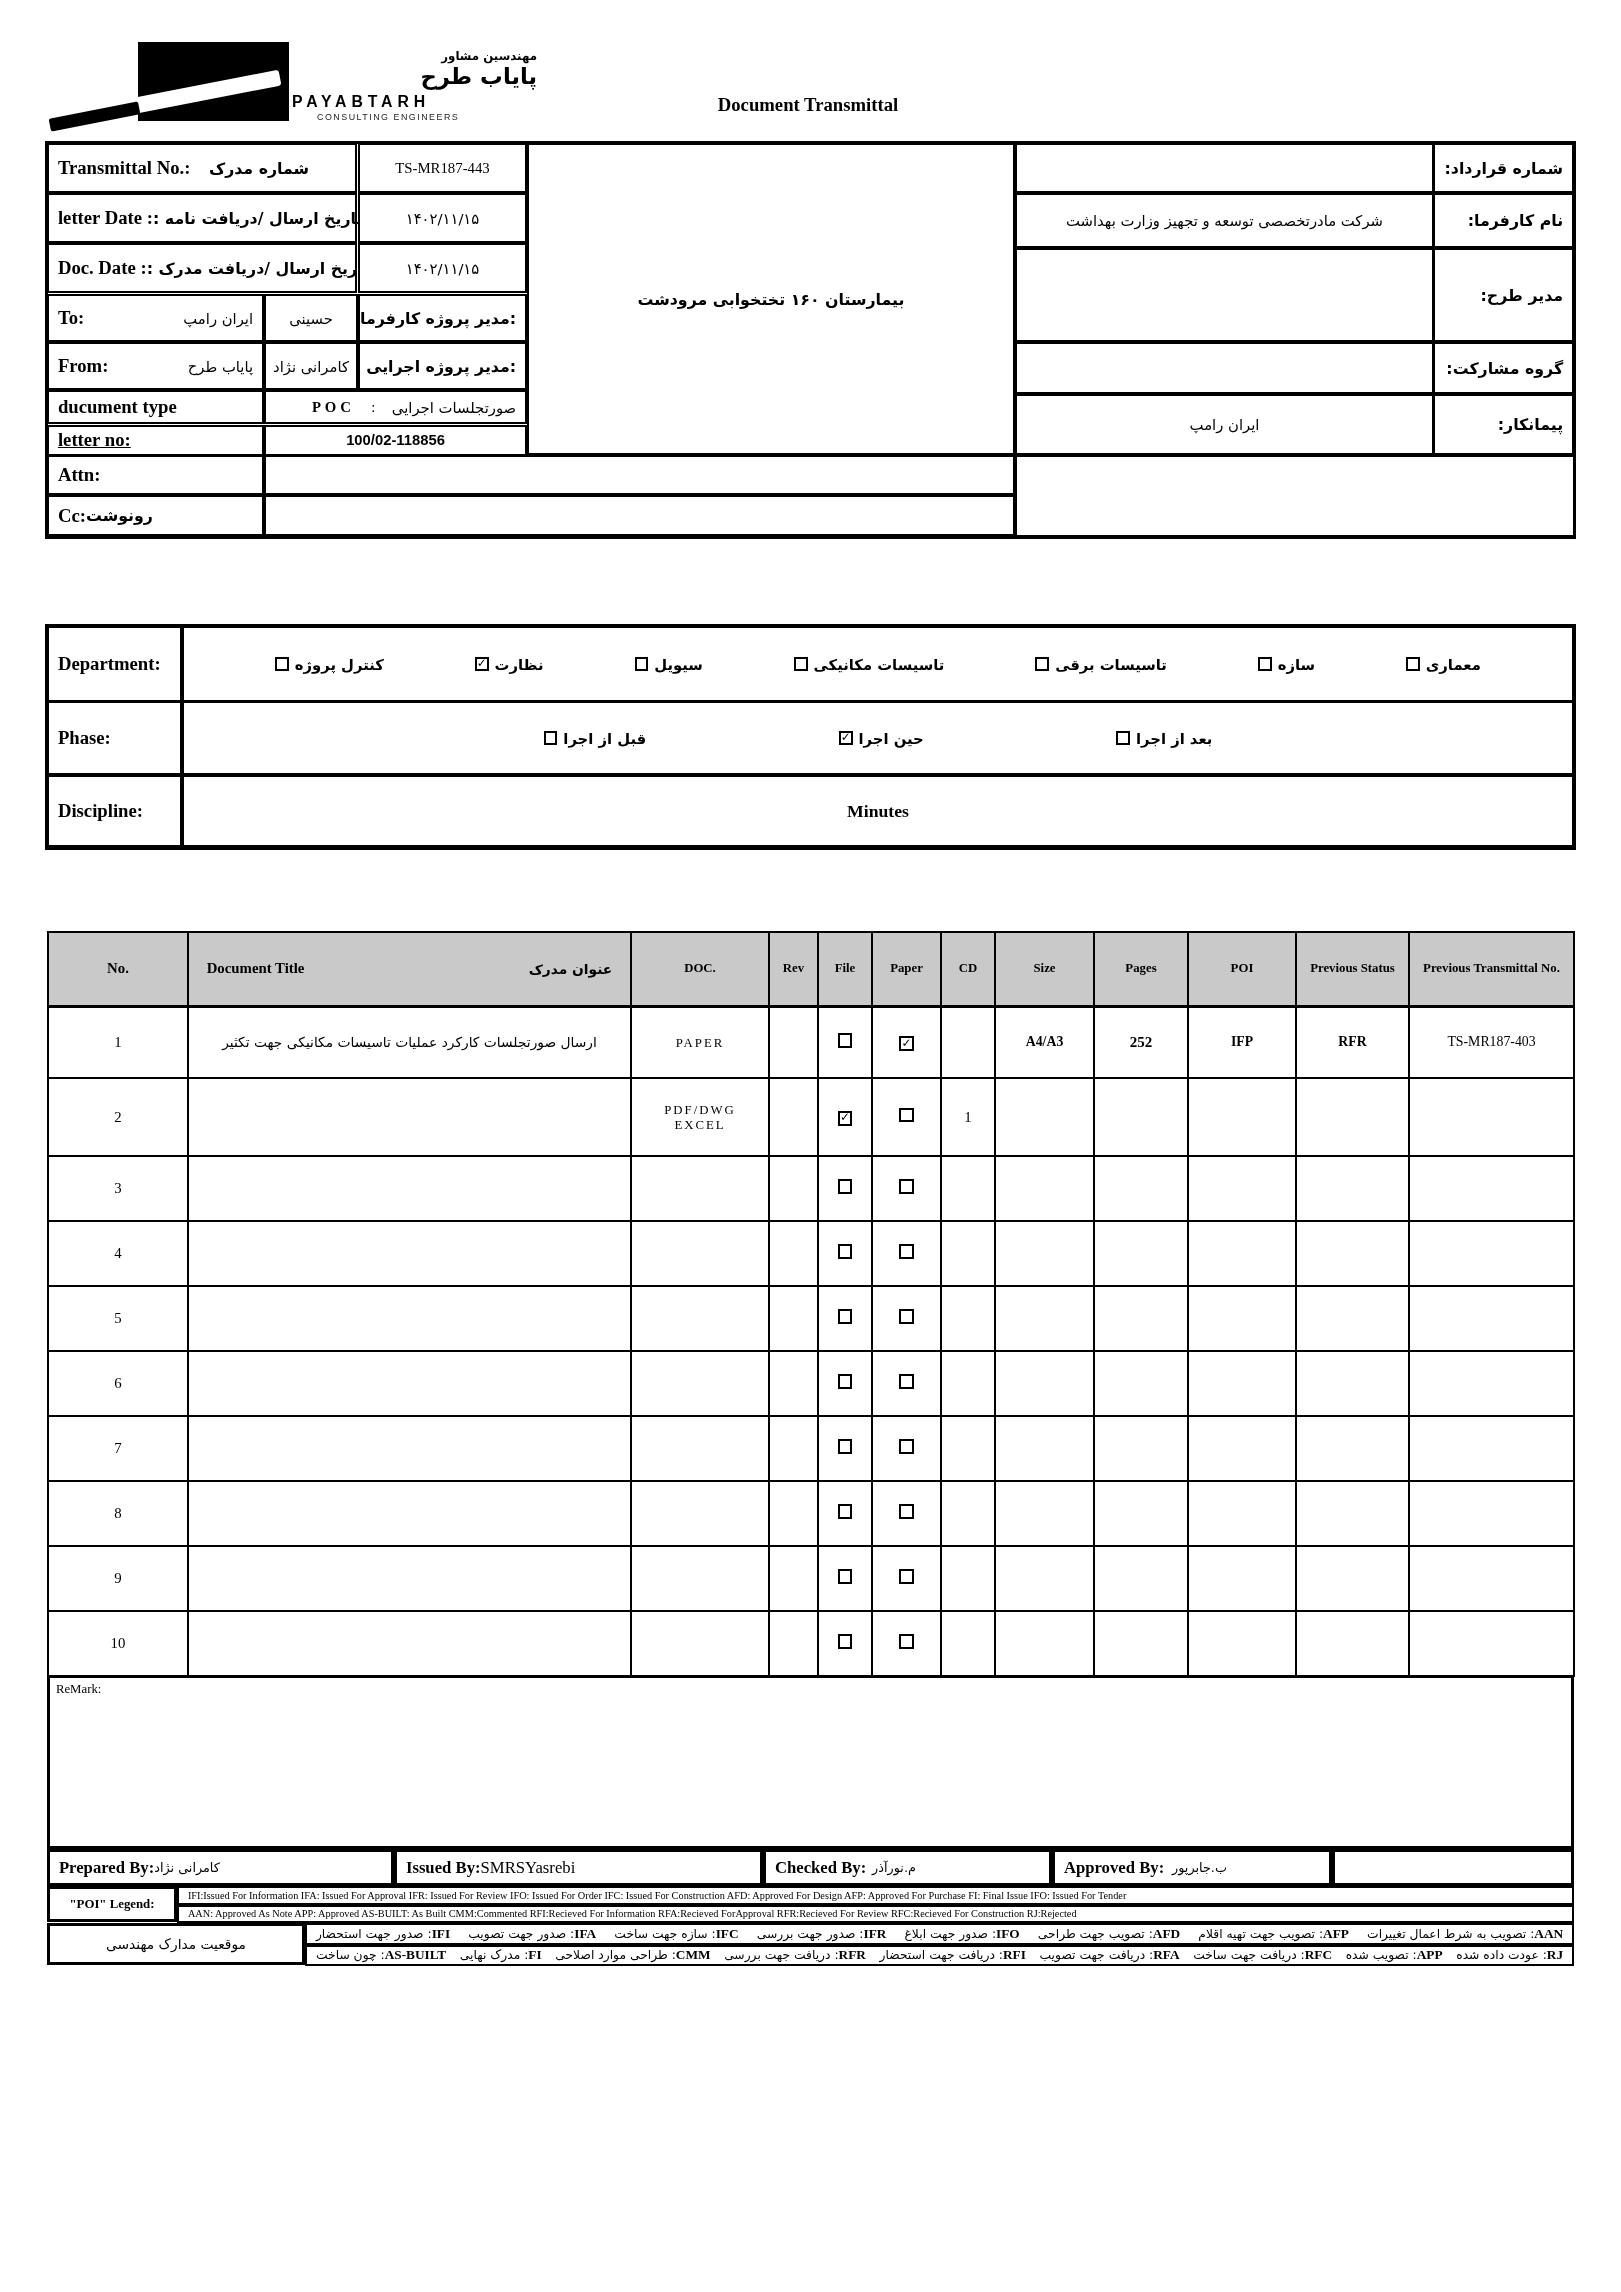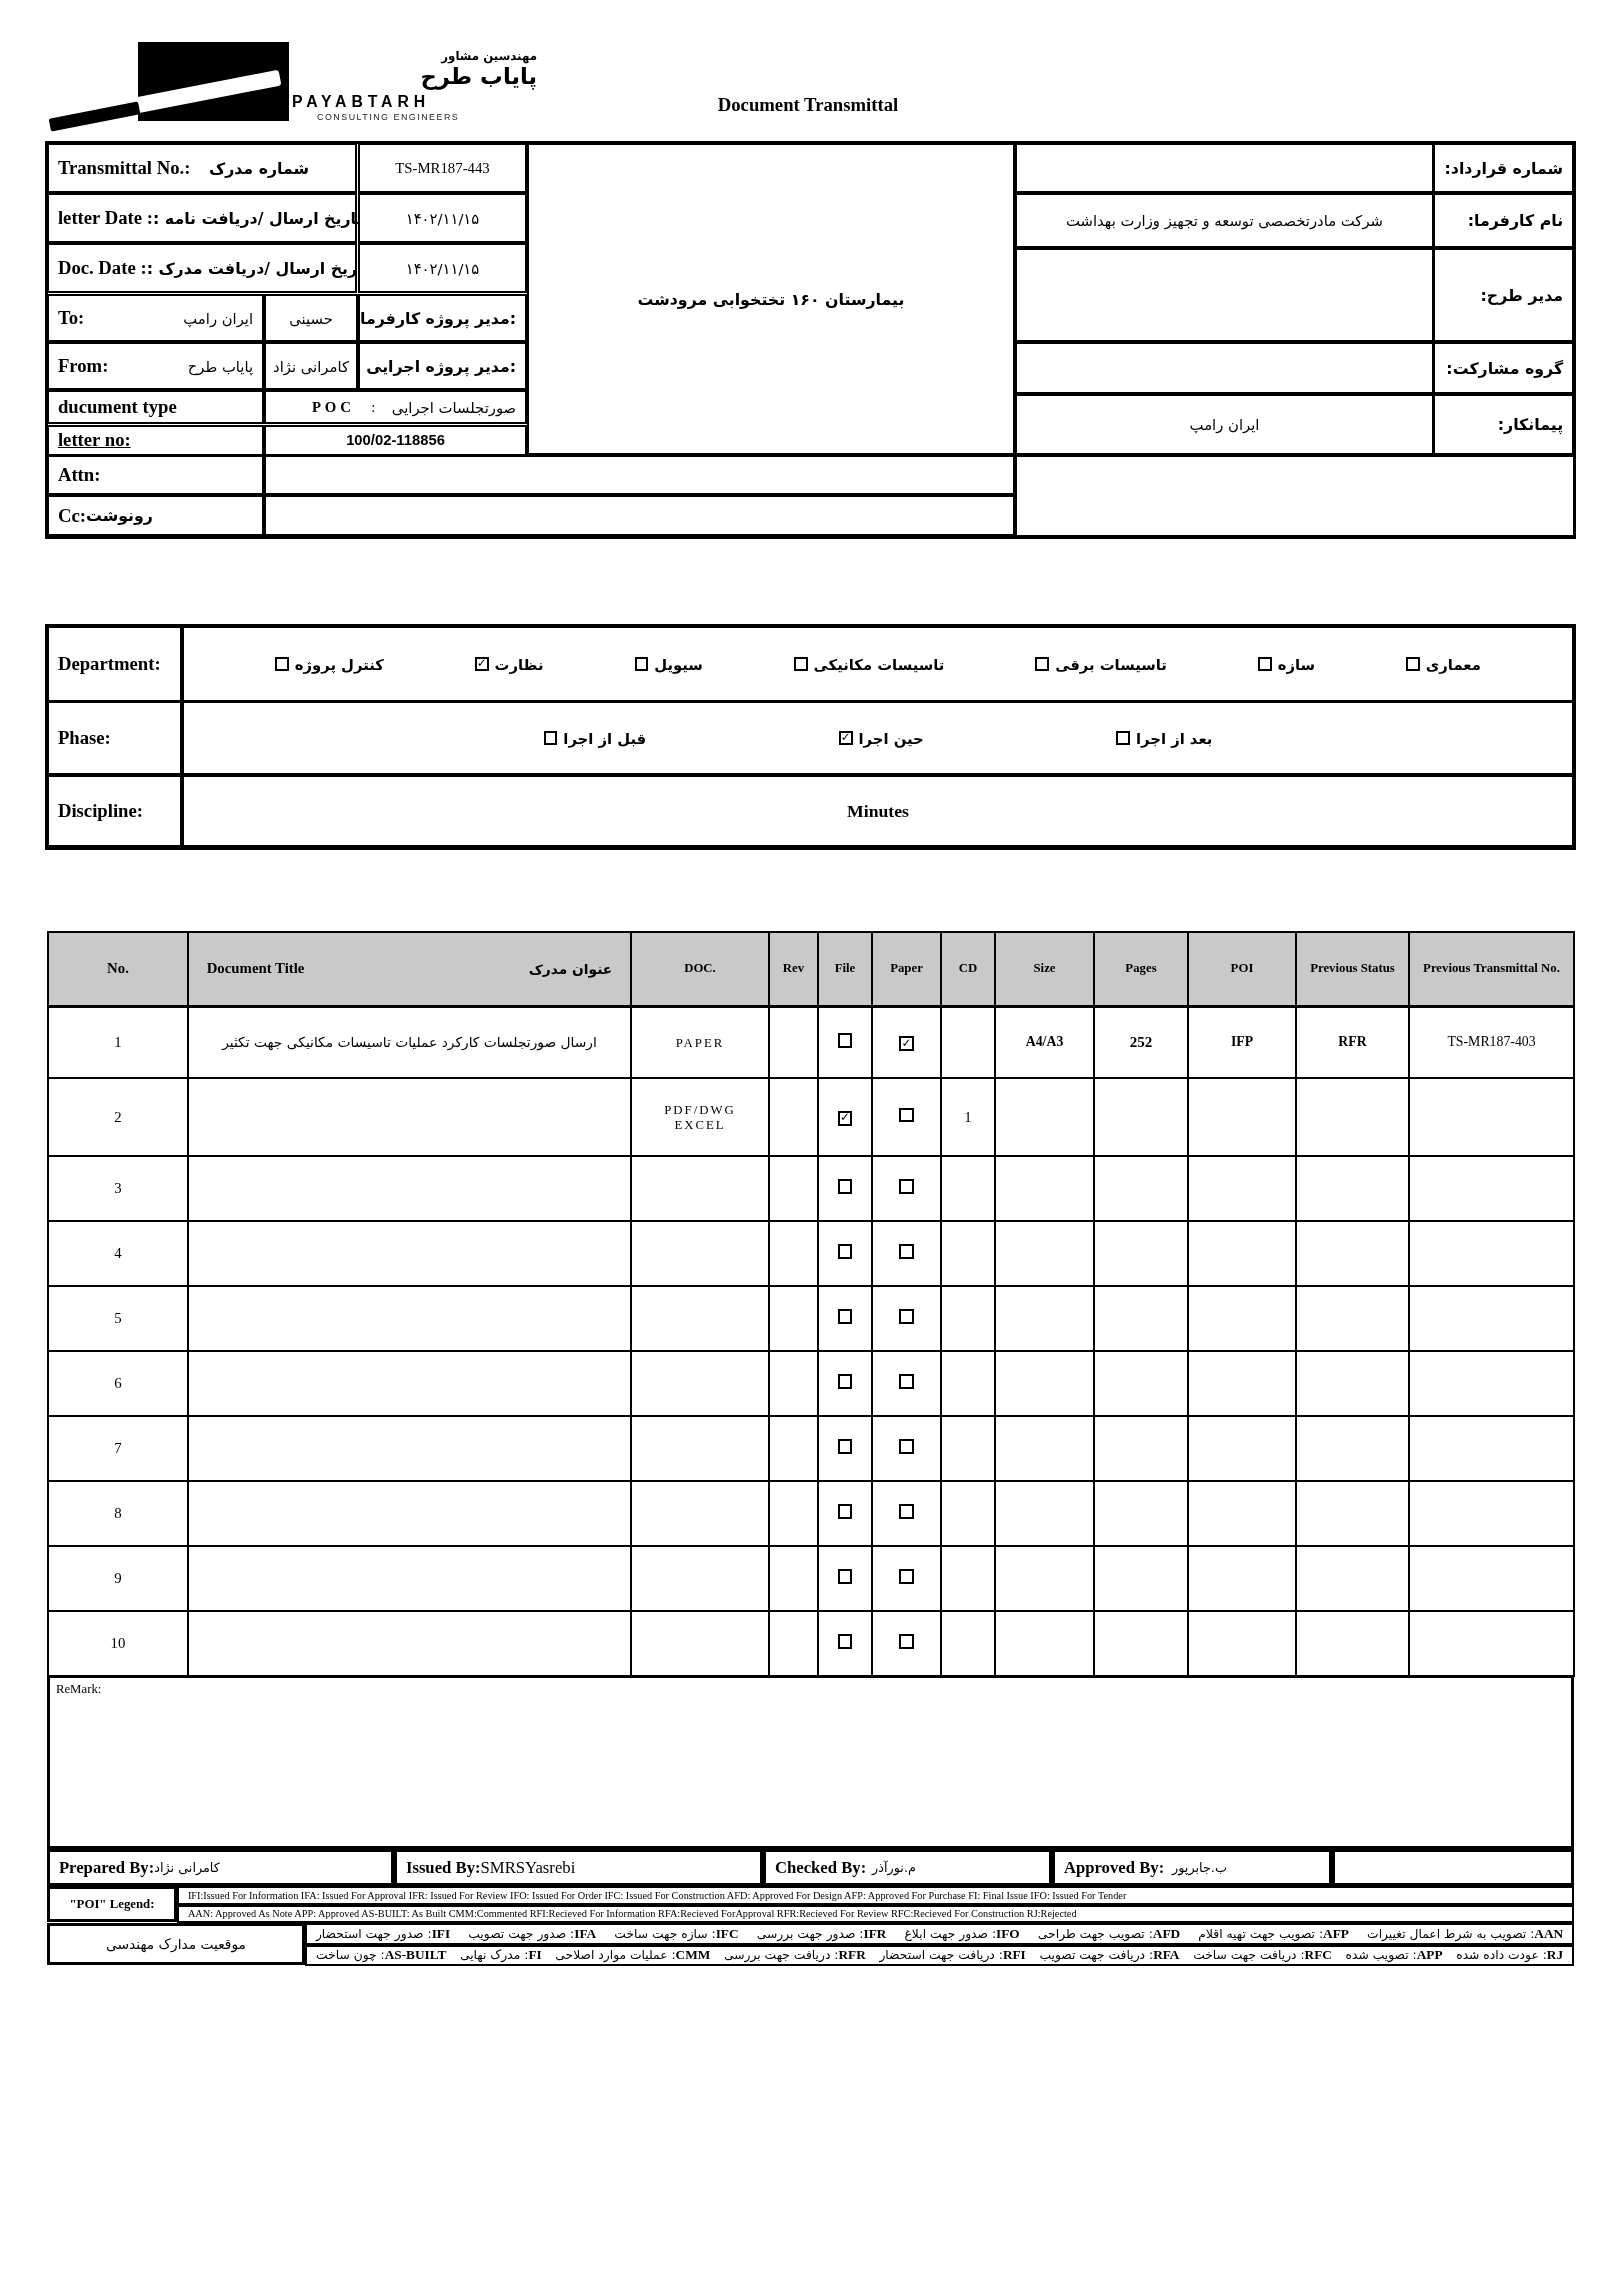--- a/index.html
+++ b/index.html
@@ -410,19 +410,19 @@
       <span class="lg-it" dir="rtl"><span class="lg-code">IFA</span><span class="fa">: صدور جهت تصویب</span></span>
       <span class="lg-it" dir="rtl"><span class="lg-code">IFI</span><span class="fa">: صدور جهت استحضار</span></span>
     </div>
   <div class="c pl lg-fa" dir="rtl" id="fa-line2" style="left:305px;top:1945px;width:1269px;height:20.7px;">
       <span class="lg-it" dir="rtl"><span class="lg-code">RJ</span><span class="fa">: عودت داده شده</span></span>
       <span class="lg-it" dir="rtl"><span class="lg-code">APP</span><span class="fa">: تصویب شده</span></span>
       <span class="lg-it" dir="rtl"><span class="lg-code">RFC</span><span class="fa">: دریافت جهت ساخت</span></span>
       <span class="lg-it" dir="rtl"><span class="lg-code">RFA</span><span class="fa">: دریافت جهت تصویب</span></span>
       <span class="lg-it" dir="rtl"><span class="lg-code">RFI</span><span class="fa">: دریافت جهت استحضار</span></span>
       <span class="lg-it" dir="rtl"><span class="lg-code">RFR</span><span class="fa">: دریافت جهت بررسی</span></span>
-      <span class="lg-it" dir="rtl"><span class="lg-code">CMM</span><span class="fa">: عملیات موارد اصلاحی</span></span>
+      <span class="lg-it" dir="rtl"><span class="lg-code">CMM</span><span class="fa">: طراحی موارد اصلاحی</span></span>
       <span class="lg-it" dir="rtl"><span class="lg-code">FI</span><span class="fa">: مدرک نهایی</span></span>
       <span class="lg-it" dir="rtl"><span class="lg-code">AS-BUILT</span><span class="fa">: چون ساخت</span></span>
     </div>
 
 </div>
 
 
 </body></html>

